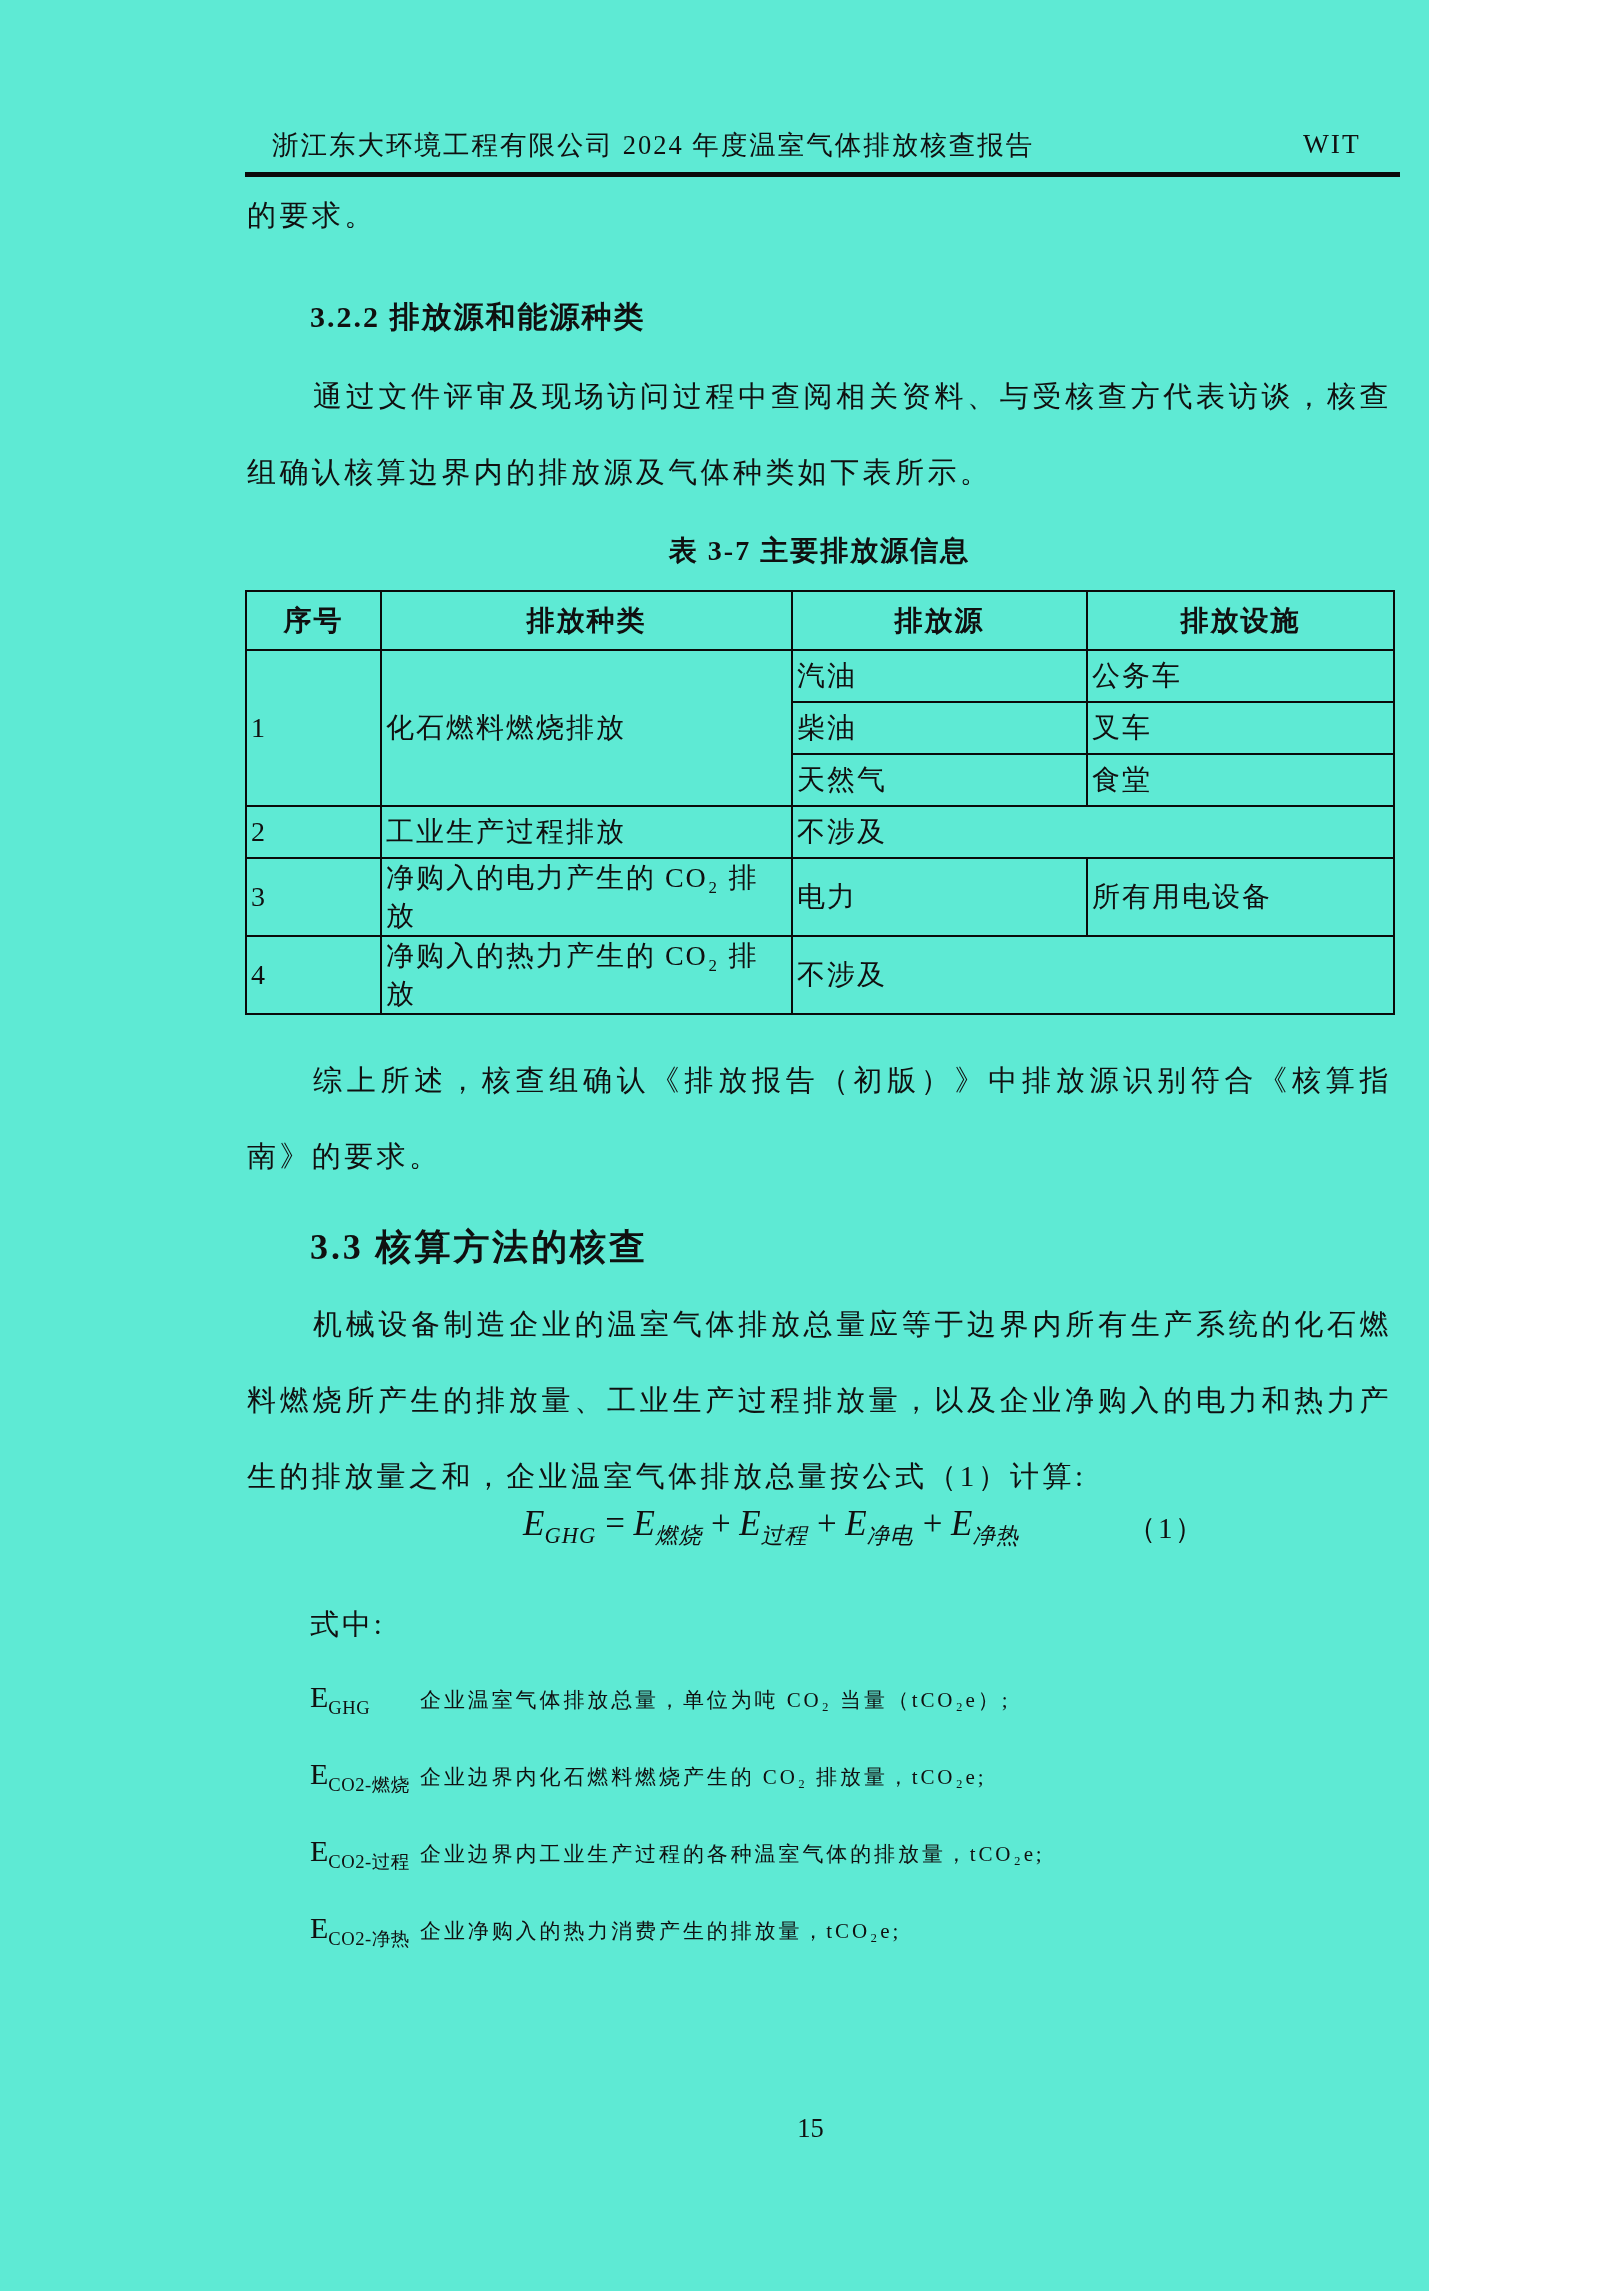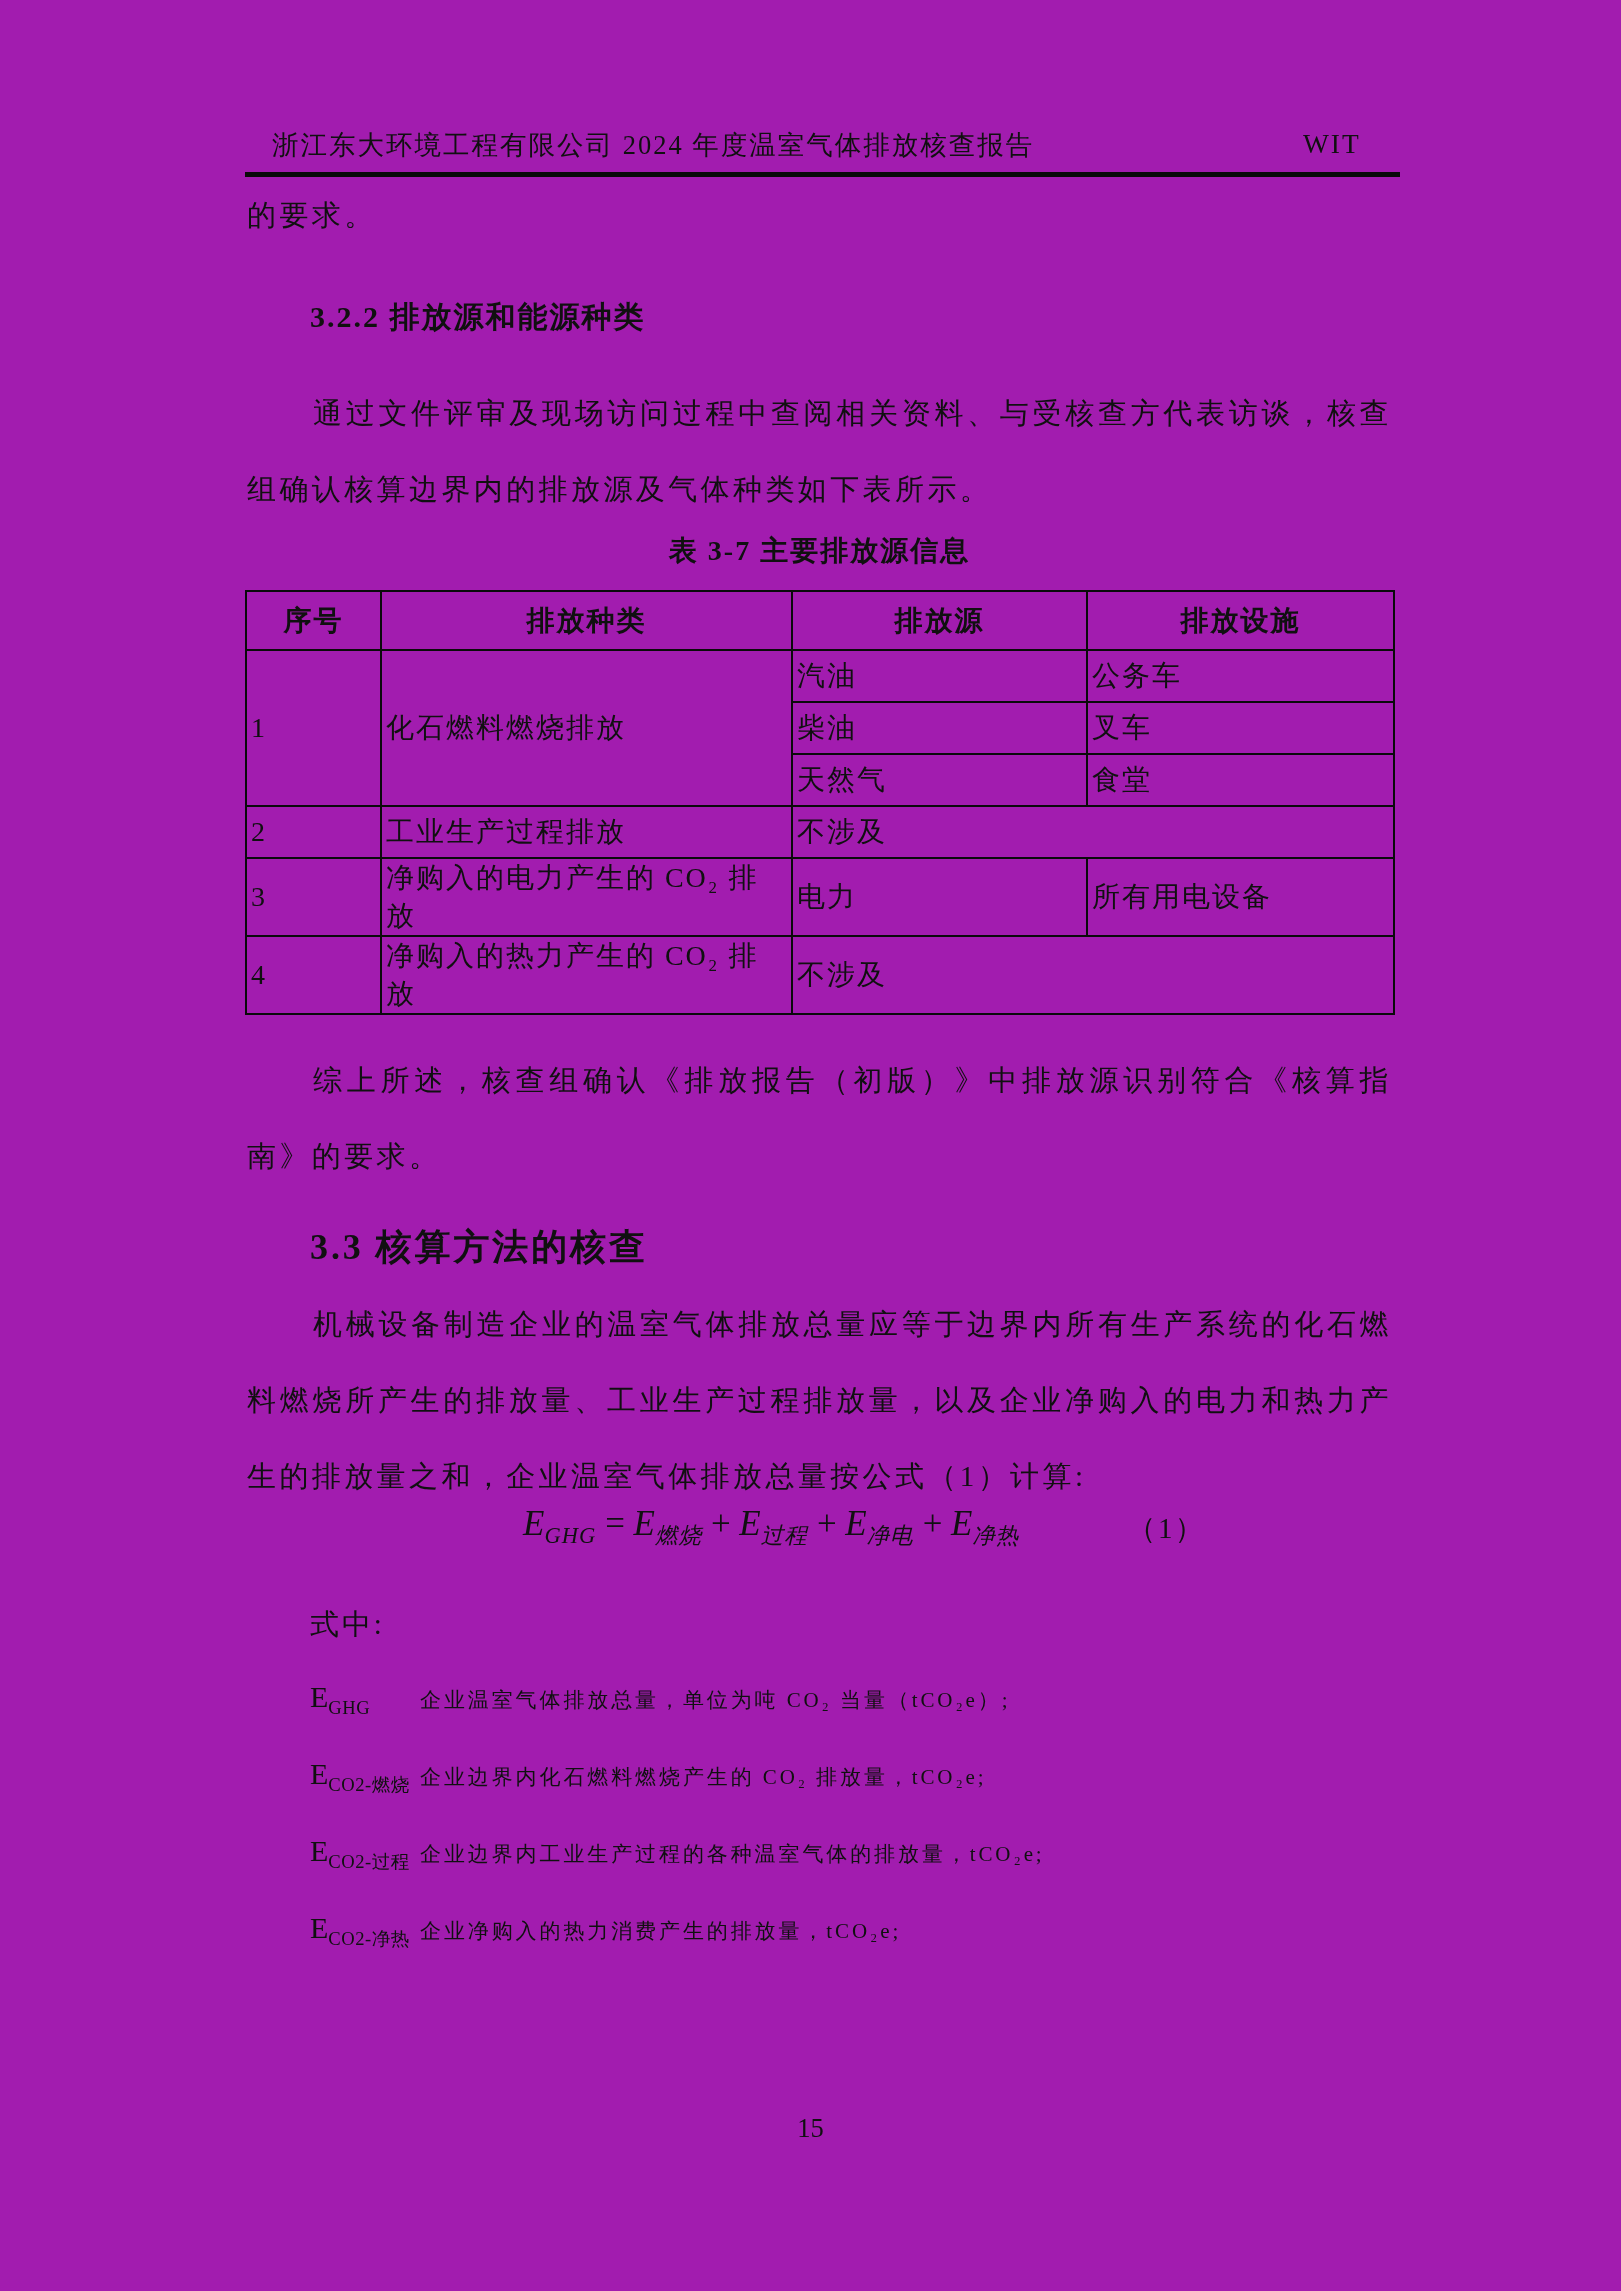--- a/index.html
+++ b/index.html
@@ -1,20 +1,20 @@
 <!DOCTYPE html>
 <html><head>
 <meta charset="utf-8">
 <style>
   html, body { margin: 0; padding: 0; background: #ffffff; }
   .page {
     position: relative;
-    width: 1621px;
+    width: 1429px;
     height: 2292px;
-    background: #a21caf;
+    background: #5eead4;
     color: #101010;
     font-family: "Liberation Serif", "DejaVu Serif", serif;
     overflow: hidden;
   }
 
   
   .header-title {
     position: absolute;
     left: 272px; top: 127px;
     font-size: 26.5px;
@@ -50,21 +50,21 @@
   .leading-line { top: 192px; line-height: 47px; }
   .h322 {
     position: absolute;
     left: 310px; top: 297px;
     margin: 0;
     font-size: 30px;
     font-weight: bold;
     letter-spacing: 2px;
     white-space: nowrap;
   }
-  .p322 { top: 378px; text-indent: 66px; font-family: Liberation Mono, monospace; }
+  .p322 { top: 358px; text-indent: 66px; }
   .table-caption {
     position: absolute;
     left: 247px; top: 532px;
     width: 1145px;
     margin: 0;
     font-size: 28px;
     font-weight: bold;
     letter-spacing: 2px;
     text-align: center;
   }

